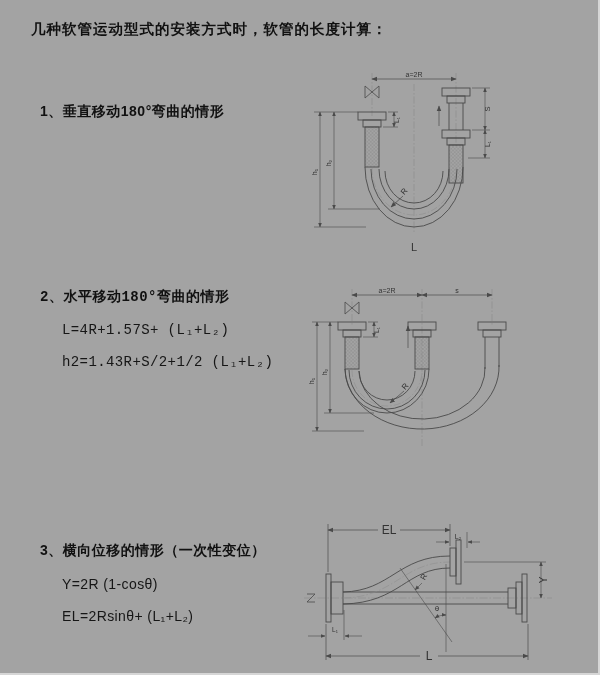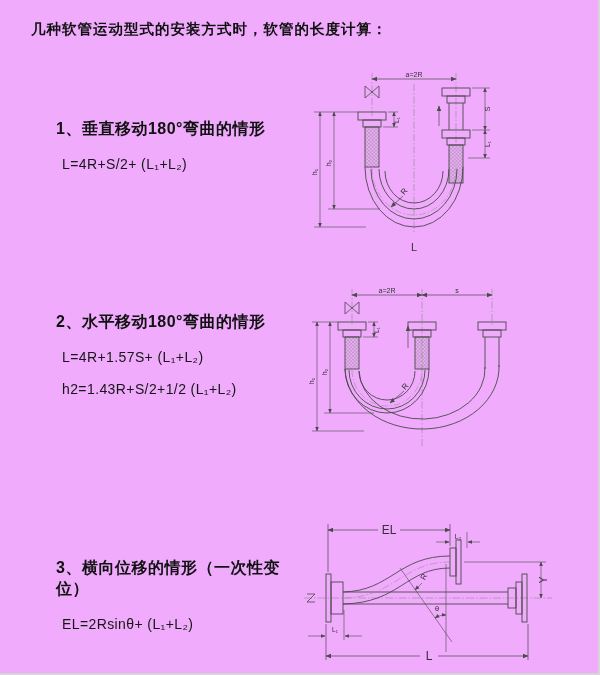--- a/index.html
+++ b/index.html
@@ -1,52 +1,52 @@
 <!DOCTYPE html>
 <html><head>
 <meta charset="utf-8">
 <style>
   html,body{margin:0;padding:0;background:#fff;}
   .page{
-    position:relative;width:600px;height:675px;background:#f0abfc;
+    position:relative;width:600px;height:675px;background:#a3a3a3;
     font-family:"Liberation Sans",sans-serif;color:#141414;overflow:hidden;
     border-right:2px solid #d6d6d6;border-bottom:2px solid #d6d6d6;box-sizing:border-box;
   }
   .doc-title{
     position:absolute;left:31px;top:20px;margin:0;
     font-size:14.5px;font-weight:bold;letter-spacing:1px;color:#111;
   }
   .section{position:absolute;left:40px;width:280px;}
-  .section h3{margin:16px;font-size:16px;font-weight:bold;letter-spacing:0.5px;color:#111;}
+  .section h3{margin:0;font-size:14px;font-weight:bold;letter-spacing:0.5px;color:#111;}
   .section p{margin:17px 0 0 22px;font-size:14px;line-height:15px;letter-spacing:0.4px;color:#161616;}
-  .s1{top:103px;} .s2{top:296px;} .s3{top:542px;}
+  .s1{top:103px;} .s2{top:288px;font-family:Liberation Mono, monospace;} .s3{top:542px;}
   .diagram{position:absolute;}
   .d1{left:306px;top:70px;} .d2{left:304px;top:286px;} .d3{left:296px;top:518px;}
   svg text{font-family:"Liberation Sans",sans-serif;fill:#333;}
 </style>
 </head>
 <body>
 
 <div class="page">
 
   <h2 class="doc-title">几种软管运动型式的安装方式时，软管的长度计算：</h2>
 
   <div class="section s1">
     <h3>1、垂直移动180°弯曲的情形</h3>
-    <p>L=4R+S/2+ (L₁+L₂)</p>
   </div>
 
   <div class="section s2">
     <h3>2、水平移动180°弯曲的情形</h3>
     <p>L=4R+1.57S+ (L₁+L₂)</p>
     <p>h2=1.43R+S/2+1/2 (L₁+L₂)</p>
   </div>
 
   <div class="section s3">
     <h3>3、横向位移的情形（一次性变位）</h3>
+    <p>Y=2R (1-cosθ)</p>
     <p>EL=2Rsinθ+ (L₁+L₂)</p>
   </div>
 
   <div class="diagram d1">
   <svg width="215" height="185" viewBox="0 0 215 185">
     <defs>
       <marker id="ar1" viewBox="0 0 10 10" refX="9" refY="5" markerWidth="8" markerHeight="8" orient="auto-start-reverse">
         <path d="M0,1 L10,5 L0,9 Z" fill="#4a4a4a"></path>
       </marker>
       <pattern id="br1" width="3.5" height="3.5" patternUnits="userSpaceOnUse">

